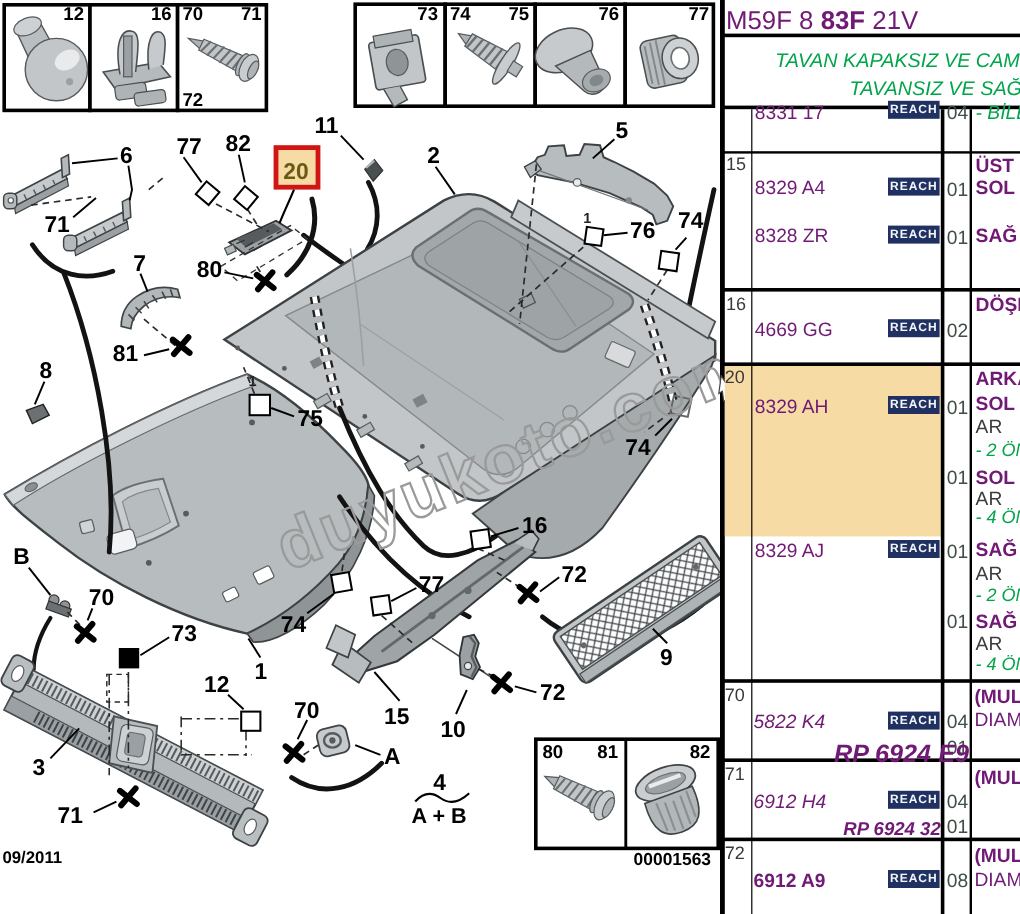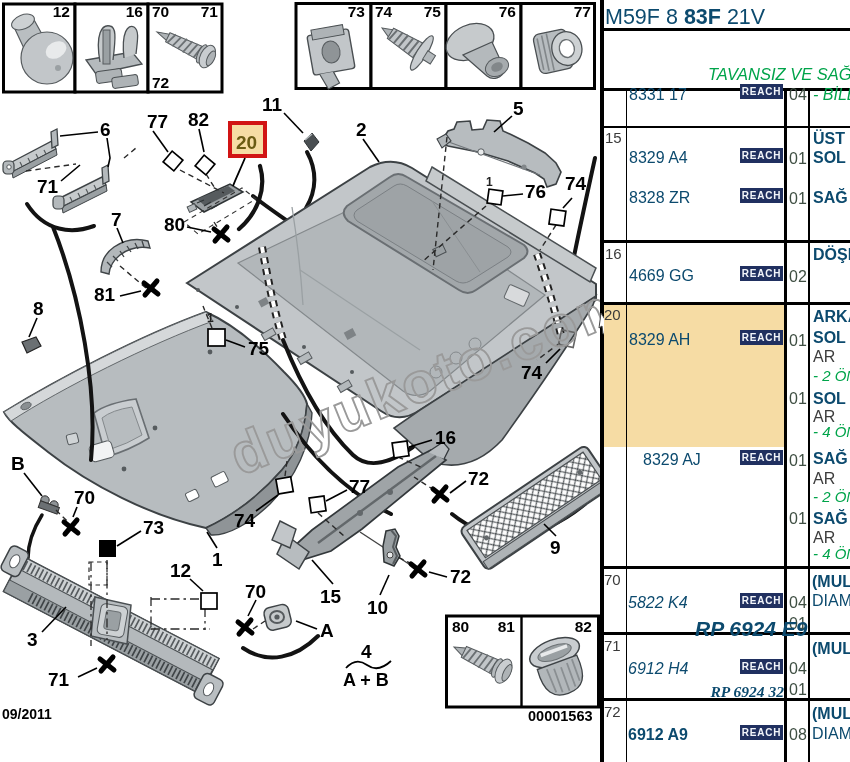--- a/index.html
+++ b/index.html
@@ -1,18 +1,18 @@
 <!DOCTYPE html>
 <html><head>
 <meta charset="utf-8">
 <style>
 html,body{margin:0;padding:0;}
 #page{position:relative;width:850px;height:762px;background:#fff;overflow:hidden;
   font-family:"Liberation Sans",sans-serif;}
-.t{position:absolute;white-space:nowrap;color:#0c4a6e;font-size:16px;line-height:1.1;}
+.t{position:absolute;white-space:nowrap;color:#701a75;font-size:16px;line-height:1.1;}
 .idx{font-size:15px;color:#3a3a3a;}
 .qty{font-size:16px;color:#3f4f43;}
 .grn{color:#00a44a;font-style:italic;}
 .bold{font-weight:bold;}
 .it{font-style:italic;}
 .reach{position:absolute;width:43px;height:15px;background:#203060;color:#f2f5fa;
   font-weight:bold;font-size:10px;letter-spacing:0.8px;text-align:center;line-height:15px;}
 .hl{position:absolute;background:#f6dca4;}
 .ln{position:absolute;background:#000;}
 </style>
@@ -593,20 +593,21 @@
 
 <div style="position:absolute;left:598px;top:312px;width:14px;height:24px;">
 <svg width="14" height="24">
         <path d="M 3,1 L 11,14 L 7,13 L 9,21 L 5,22 L 4,14 L 1,16 Z" fill="#fff" stroke="#444" stroke-width="1"></path>
       </svg></div>
 
 <div class="t" style="left:605px;top:6px;font-size:21.5px;">M59F 8 <b>83F</b> 21V</div>
 
 <div class="ln" style="left:600px;top:28px;width:250px;height:3px;"></div>
 
+<div class="t grn" style="left:646px;top:42px;font-size:16.5px;">TAVAN KAPAKSIZ VE CAM</div>
 
 <div class="t grn" style="left:708px;top:64.5px;font-size:16.5px;">TAVANSIZ VE SAĞ</div>
 
 <div class="ln" style="left:600px;top:88px;width:250px;height:3px;"></div>
 
 <div class="hl" style="left:604px;top:305px;width:181px;height:142px;"></div>
 
 <div class="ln" style="left:626px;top:91px;width:1px;height:671px;"></div>
 
 <div class="ln" style="left:784px;top:91px;width:3px;height:671px;"></div>
@@ -680,21 +681,21 @@
 <div class="t grn" style="left:813px;top:368px;font-size:15px;">- 2 ÖNC</div>
 
 <div class="t qty" style="left:789px;top:390px;">01</div>
 
 <div class="t bold" style="left:813px;top:390px;">SOL</div>
 
 <div class="t" style="left:813px;top:408px;color:#3c3c3c;">AR</div>
 
 <div class="t grn" style="left:813px;top:424px;font-size:15px;">- 4 ÖNC</div>
 
-<div class="t" style="left:629px;top:451px;margin-left:14px;">8329 AJ</div>
+<div class="t" style="left:629px;top:451px;">8329 AJ</div>
 
 <div class="reach" style="left:740px;top:450px;">REACH</div>
 
 <div class="t qty" style="left:789px;top:452px;">01</div>
 
 <div class="t bold" style="left:813px;top:450px;">SAĞ</div>
 
 <div class="t" style="left:813px;top:470px;color:#3c3c3c;">AR</div>
 
 <div class="t grn" style="left:813px;top:489px;font-size:15px;">- 2 ÖNC</div>
@@ -726,21 +727,21 @@
 <div class="t idx" style="left:604px;top:638px;">71</div>
 
 <div class="t it" style="left:628px;top:660px;">6912 H4</div>
 
 <div class="reach" style="left:740px;top:659px;">REACH</div>
 
 <div class="t qty" style="left:789px;top:660px;">04</div>
 
 <div class="t qty" style="left:789px;top:681px;">01</div>
 
-<div class="t bold it" style="left:695px;top:683px;width:89px;text-align:right;font-size:15.5px;font-family:Liberation Serif, serif;">RP 6924 32</div>
+<div class="t bold it" style="left:695px;top:683px;width:89px;text-align:right;font-size:15.5px;">RP 6924 32</div>
 
 <div class="t bold" style="left:812px;top:640px;">(MULTI</div>
 
 <div class="t idx" style="left:604px;top:704px;">72</div>
 
 <div class="t bold" style="left:628px;top:726px;">6912 A9</div>
 
 <div class="reach" style="left:740px;top:725px;">REACH</div>
 
 <div class="t qty" style="left:789px;top:726px;">08</div>

